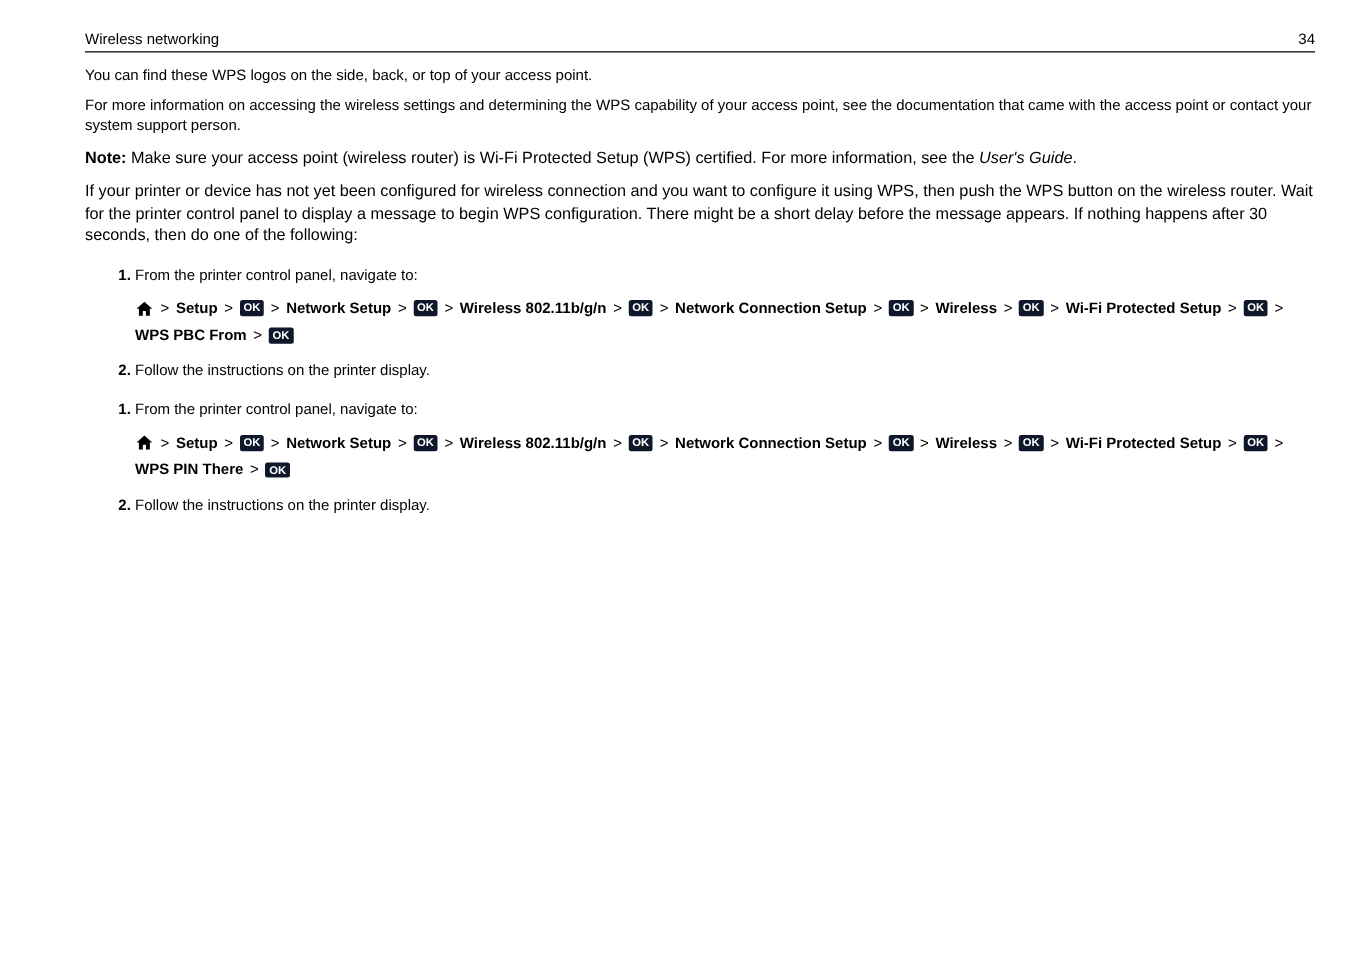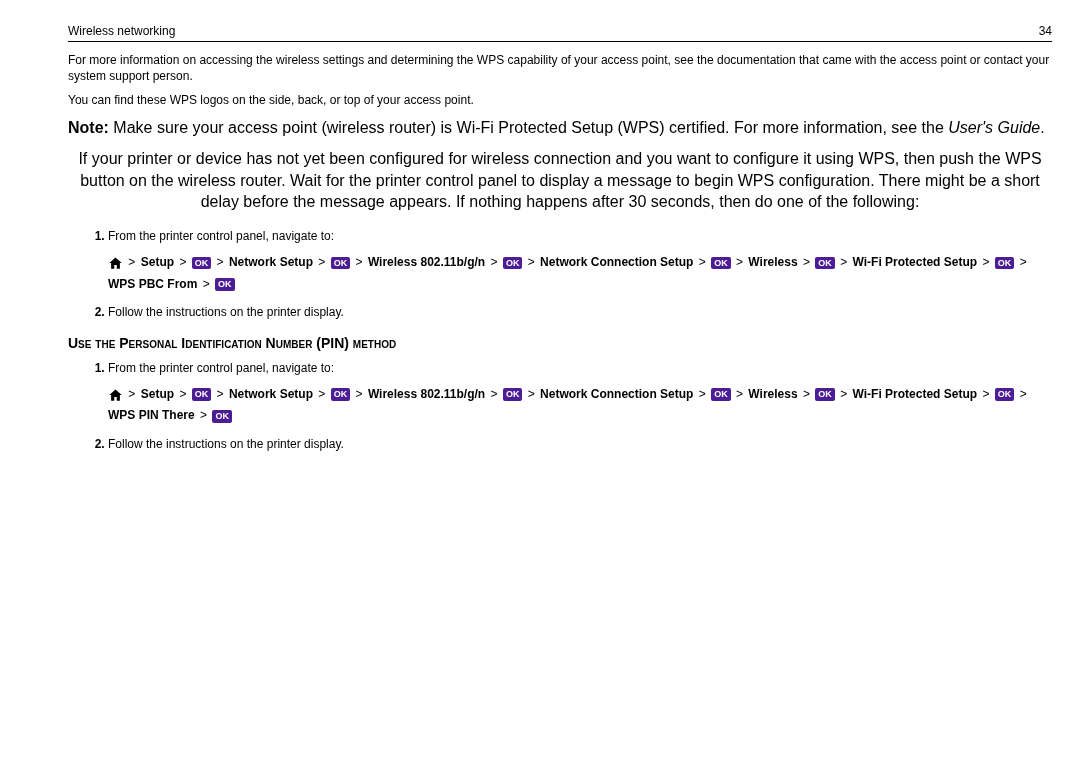--- a/index.html
+++ b/index.html
@@ -29,35 +29,34 @@
     font-size: 12px;
     line-height: 1.35;
     margin-bottom: 8px;
   }
   .main-heading {
     font-size: 22px;
     font-weight: bold;
     margin: 18px 0 8px 0;
   }
   .note-block {
-    font-size: 16px;
+    font-size: 13px;
     line-height: 1.35;
     margin-bottom: 10px;
   }
   .note-block .note-label {
     font-weight: bold;
   }
   .note-block .italic {
     font-style: italic;
   }
   .body-para {
-    font-size: 16px;
+    font-size: 13px;
     line-height: 1.35;
     margin-bottom: 14px;
-    text-align: center;
   }
   .section-head {
     font-size: 14px;
     font-weight: bold;
     font-variant: small-caps;
     margin: 6px 0 8px 0;
   }
   ol.steps {
     margin: 0 0 12px 0;
     padding-left: 40px;
@@ -79,21 +78,21 @@
     display: inline-block;
     vertical-align: middle;
   }
   .home-icon svg {
     width: 15px;
     height: 14px;
     display: block;
   }
   .ok-badge {
     display: inline-block;
-    background: #4c1d95;
+    background: #0f172a;
     color: #fff;
     font-size: 9px;
     font-weight: bold;
     padding: 1px 3px;
     border-radius: 2px;
     vertical-align: middle;
     line-height: 1.2;
   }
   .gt {
     padding: 0 2px;
@@ -105,22 +104,22 @@
 </head>
 <body>
 
 <div class="page">
 
   <div class="header-row">
     <span>Wireless networking</span>
     <span>34</span>
   </div>
 
+  <div class="intro-text">You can find these WPS logos on the side, back, or top of your access point.</div>
   <div class="intro-text">For more information on accessing the wireless settings and determining the WPS capability of your access point, see the documentation that came with the access point or contact your system support person.</div>
-  <div class="intro-text">You can find these WPS logos on the side, back, or top of your access point.</div>
 
 
   <div class="note-block">
     <span class="note-label">Note:</span><span> Make sure your access point (wireless router) is Wi‑Fi Protected Setup (WPS) certified. For more information, see the </span><span class="italic">User's Guide</span><span>.</span>
   </div>
 
   <div class="body-para">If your printer or device has not yet been configured for wireless connection and you want to configure it using WPS, then push the WPS button on the wireless router. Wait for the printer control panel to display a message to begin WPS configuration. There might be a short delay before the message appears. If nothing happens after 30 seconds, then do one of the following:</div>
 
 
   <ol class="steps">
@@ -160,21 +159,20 @@
         <b>WPS PBC From</b>
         <span class="gt">&gt;</span>
         <span class="ok-badge">OK</span>
       </div>
     </li>
     <li>
       <span>Follow the instructions on the printer display.</span>
     </li>
   </ol>
 
-  <div class="section-head">Use the Personal Identification Number (PIN) method</div>
 
   <ol class="steps">
     <li>
       <span>From the printer control panel, navigate to:</span>
       <div class="nav-path">
         <span class="home-icon">
           <svg viewBox="0 0 24 22">
               <path d="M12 2 L2 11 H5 V20 H10 V14 H14 V20 H19 V11 H22 Z" fill="#000"></path>
             </svg>
         </span>

